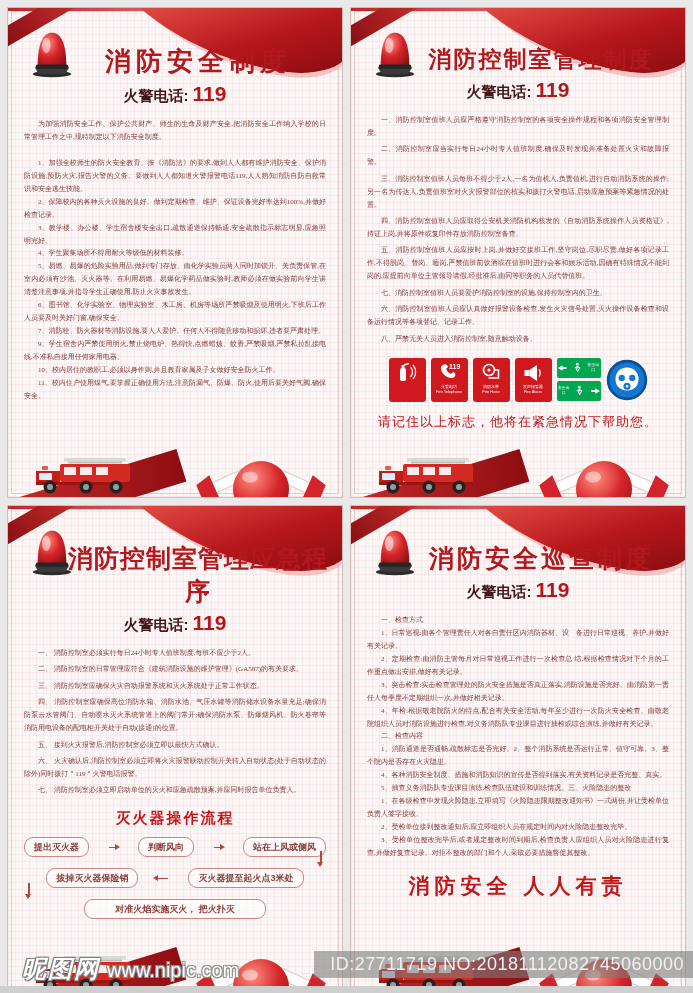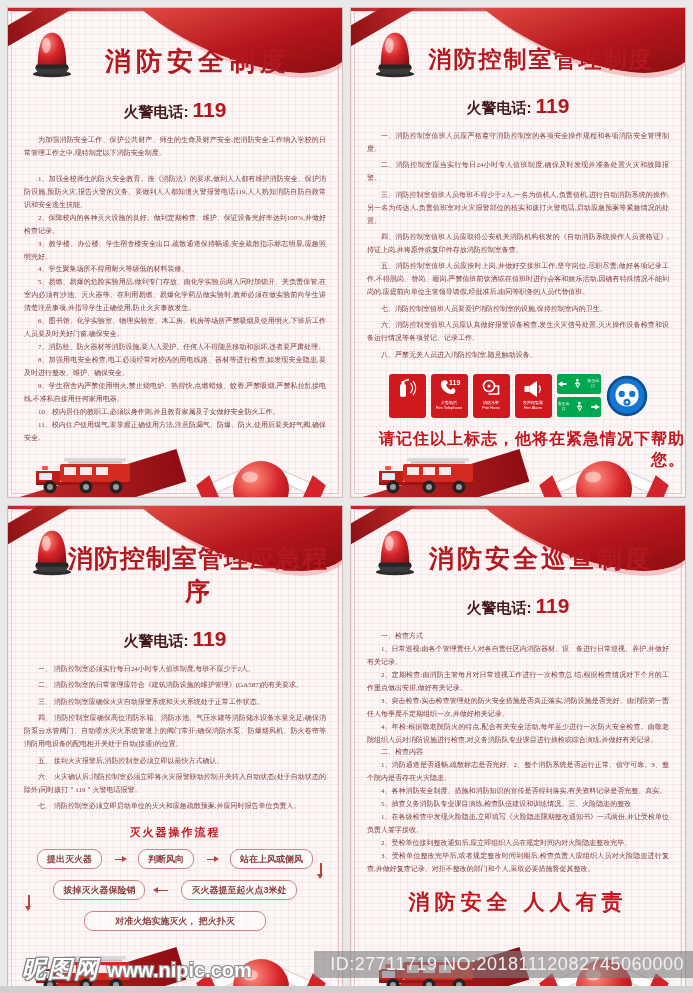--- a/index.html
+++ b/index.html
@@ -17,43 +17,43 @@
   .swoosh{position:absolute;top:0;right:0;width:230px;height:100px;z-index:1;}
   .corner-ribbon{position:absolute;left:-26px;top:2px;width:110px;height:18px;
     background:linear-gradient(90deg,#7e0b0f,#d0302f);transform:rotate(-30deg);z-index:1;}
   .siren{position:absolute;top:18px;left:22px;width:44px;height:52px;z-index:2;}
   .title{position:relative;z-index:2;margin:36px 12px 0 58px;text-align:center;
     color:#b2181d;font-weight:bold;}
   .tsz-a{font-size:26px;letter-spacing:5px;}
   .tsz-b{font-size:23px;letter-spacing:2px;}
   .tsz-c{font-size:25px;letter-spacing:1px;}
   .tsz-d{font-size:25px;letter-spacing:3px;}
-  .hotline{position:relative;z-index:2;text-align:center;margin-top:19px;font-weight:bold;color:#43181a;font-size:15px;}
+  .hotline{position:relative;z-index:2;text-align:center;margin-top:3px;font-weight:bold;color:#43181a;font-size:15px;}
   .hotline .num{color:#b5161c;font-size:21px;margin-left:4px;}
   .pbody{position:relative;z-index:2;margin:12px 16px 0;font-family:"Liberation Serif",serif;
     color:#7e3a3a;font-size:7px;line-height:1.85;text-align:justify;}
   .pbody p{margin:0;text-indent:2em;}
   .pbody p.gap{margin-bottom:13px;}
   .pbody.spaced p{margin-bottom:3.5px;}
   
   .signs{position:relative;z-index:2;display:flex;justify-content:center;align-items:center;gap:5px;margin-top:12px;}
   .sign{width:37px;height:44px;border-radius:3px;background:#d0191f;display:flex;flex-direction:column;
     align-items:center;justify-content:flex-start;color:#fff;overflow:hidden;}
   .sign svg{width:24px;height:24px;margin-top:3px;}
   .slabel{font-size:4px;line-height:1.25;text-align:center;color:#fff;transform:translateY(-1px);}
   .exit-stack{display:flex;flex-direction:column;gap:3px;}
   .exit{width:44px;height:20px;background:#00a650;border-radius:2px;display:flex;align-items:center;justify-content:center;gap:2px;color:#fff;}
   .exit svg{width:14px;height:14px;}
   .exit .slabel{font-size:4px;}
   .mask-slot{width:42px;height:42px;}
-  .signs-note{position:relative;z-index:2;margin-top:11px;text-align:right;color:#c3161c;font-weight:bold;font-size:16px;letter-spacing:1px;}
+  .signs-note{position:relative;z-index:2;margin-top:11px;text-align:center;color:#c3161c;font-weight:normal;font-size:13px;letter-spacing:1px;}
   
-  .flow-title{position:relative;z-index:2;margin:12px 16px 9px;text-align:center;color:#c3161c;font-weight:bold;font-size:11px;letter-spacing:2px;}
+  .flow-title{position:relative;z-index:2;margin:12px 16px 9px;text-align:center;color:#c3161c;font-weight:bold;font-size:15px;letter-spacing:2px;}
   .flow{position:relative;z-index:2;margin:0 16px;font-size:9px;color:#8a3c3c;font-weight:bold;}
-  .frow{display:flex;justify-content:center;align-items:center;gap:13px;margin-bottom:11px;}
+  .frow{display:flex;justify-content:center;align-items:center;gap:20px;margin-bottom:11px;}
   .fbox{border:1.2px solid #cf8383;border-radius:9px;padding:2.5px 9px;background:rgba(255,255,255,.55);white-space:nowrap;}
   .fbox.wide{padding:2.5px 30px;}
   .harr{display:inline-block;width:10px;height:1.6px;background:#b5453e;position:relative;}
   .harr::after{content:"";position:absolute;right:-5px;top:-3px;border:3.5px solid transparent;border-left:5px solid #b5453e;}
   .harr.left::after{left:-5px;right:auto;border-left:none;border-right:5px solid #b5453e;}
   .vconn{position:absolute;width:1.6px;height:14px;background:#b5453e;}
   .vconn::after{content:"";position:absolute;bottom:-5px;left:-3.2px;border:3.5px solid transparent;border-top:5px solid #b5453e;}
   .vc-r{right:4px;top:14px;}
   .vc-l{left:4px;top:46px;}
   
@@ -61,21 +61,21 @@
   
   .ribbon-bl{position:absolute;bottom:-16px;left:-32px;width:210px;height:34px;
     background:linear-gradient(100deg,#d0302f,#8e0d12);transform:rotate(-17deg);z-index:1;}
   .truck{position:absolute;bottom:1px;left:26px;width:100px;height:42px;z-index:2;}
   .emblem{position:absolute;bottom:-10px;left:56%;width:132px;height:62px;z-index:2;}
   
   .wm{position:absolute;left:12px;right:0;bottom:6px;height:30px;z-index:9;}
   .wm-left{position:absolute;left:10px;bottom:2px;display:flex;align-items:baseline;gap:7px;}
   .wm-cn{font-size:24px;font-weight:bold;font-style:italic;color:#fff;letter-spacing:2px;
     text-shadow:0 0 2px #666,1px 1px 0 #888,-1px -1px 0 #888,1px -1px 0 #888,-1px 1px 0 #888;}
-  .wm-url{font-size:20px;font-weight:bold;color:#fff;
+  .wm-url{font-size:20px;font-weight:normal;color:#fff;
     text-shadow:0 0 2px #777,1px 1px 0 #999,-1px -1px 0 #999,1px -1px 0 #999,-1px 1px 0 #999;}
   .wm-id{position:absolute;right:0;bottom:9px;background:rgba(125,125,125,.6);color:#f0f0f0;
     font-size:18px;padding:3px 9px 3px 16px;letter-spacing:.5px;}
   .bottom-strip{position:absolute;left:0;right:0;bottom:0;height:7px;background:#cfcfcf;z-index:8;}
 </style>
 </head>
 <body>
 
 <svg width="0" height="0" style="position:absolute" aria-hidden="true">
   <defs>
@@ -121,21 +121,20 @@
       </div>
       <div class="pbody">
         <p class="gap">为加强消防安全工作、保护公共财产、师生的生命及财产安全,把消防安全工作纳入学校的日常管理工作之中,现特制定以下消防安全制度。</p>
         <p>1、加强全校师生的防火安全教育。按《消防法》的要求,做到人人都有维护消防安全、保护消防设施,预防火灾,报告火警的义务。要做到人人都知道火警报警电话119,人人熟知消防自防自救常识和安全逃生技能。</p>
         <p>2、保障校内的各种灭火设施的良好。做到定期检查、维护、保证设备完好率达到100%,并做好检查记录。</p>
         <p>3、教学楼、办公楼、学生宿舍楼安全出口,疏散通道保持畅通,安全疏散指示标志明显,应急照明完好。</p>
         <p>4、学生聚集场所不得用耐火等级低的材料装修。</p>
         <p>5、易燃、易爆的危险实验用品,做到专门存放、由化学实验员两人同时加锁开、关负责保管,在室内必须有沙池、灭火器等。在利用易燃、易爆化学药品做实验时,教师必须在做实验前向学生讲清楚注意事项,并指导学生正确使用,防止火灾事故发生。</p>
         <p>6、图书馆、化学实验室、物理实验室、木工房、机房等场所严禁吸烟及使用明火,下班后工作人员要及时关好门窗,确保安全。</p>
         <p>7、消防栓、防火器材等消防设施,要人人爱护。任何人不得随意移动和损坏,违者要严肃处理。</p>
-        <p>8、加强用电安全检查,电工必须经常对校内的用电线路、器材等进行检查,如发现安全隐患,要及时进行整改、维护、确保安全。</p>
         <p>9、学生宿舍内严禁使用明火,禁止烧电炉、热得快,点燃蜡烛、蚊香,严禁吸烟,严禁私拉乱接电线,不准私自接用任何家用电器。</p>
         <p>10、校内居住的教职工,必须以身作则,并且教育家属及子女做好安全防火工作。</p>
         <p>11、校内住户使用煤气,要掌握正确使用方法,注意防漏气、防爆、防火,使用后要关好气阀,确保安全。</p>
       </div>
       <div class="ribbon-bl"></div>
       <svg class="truck" viewBox="0 0 100 42">
         <rect x="30" y="4" width="62" height="3.5" fill="#d9d9d9"></rect>
           <rect x="34" y="7.5" width="54" height="2" fill="#bdbdbd"></rect>
         <rect x="26" y="10" width="70" height="18" rx="2" fill="#d42a22"></rect>
         <rect x="30" y="13" width="12" height="8" fill="#fbeaea"></rect>

